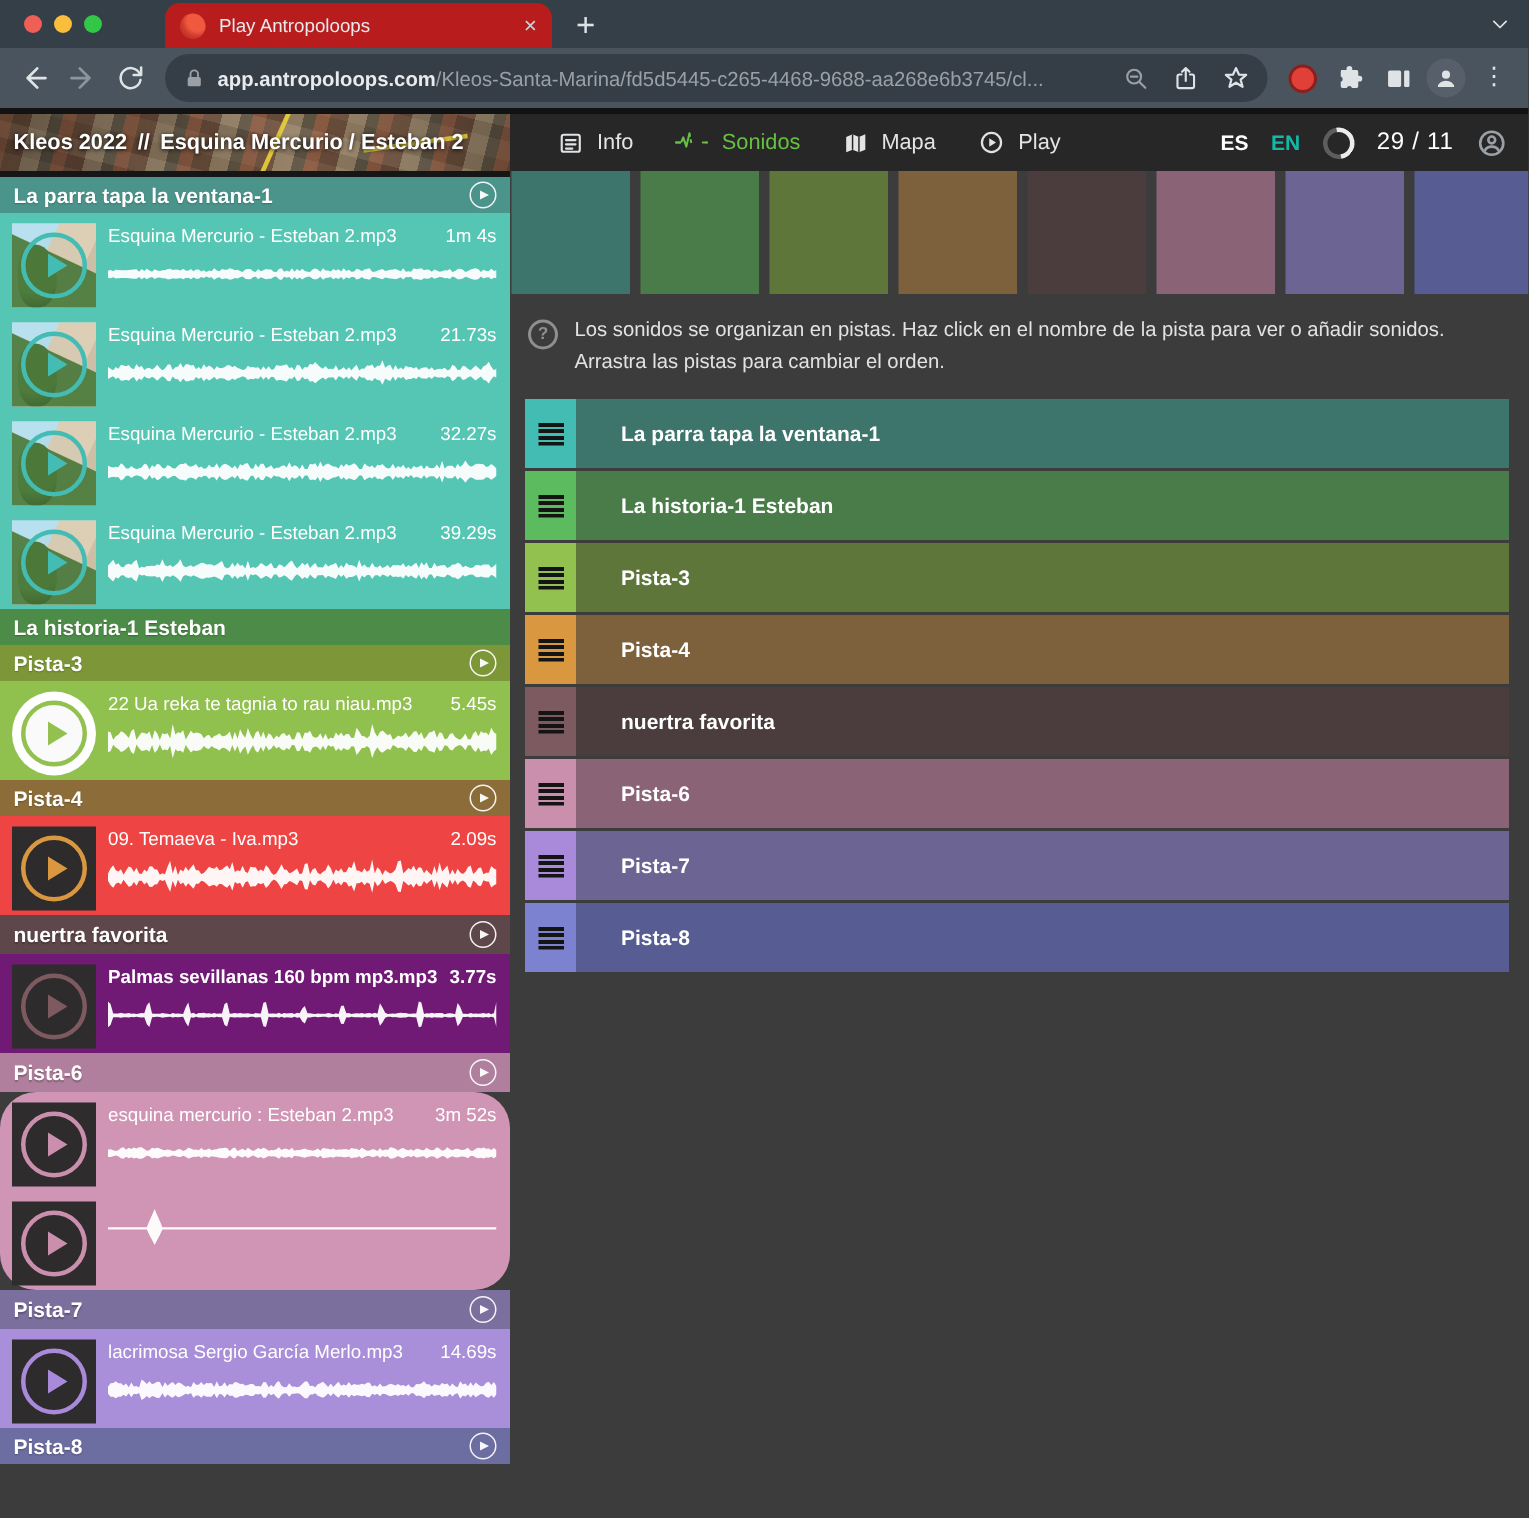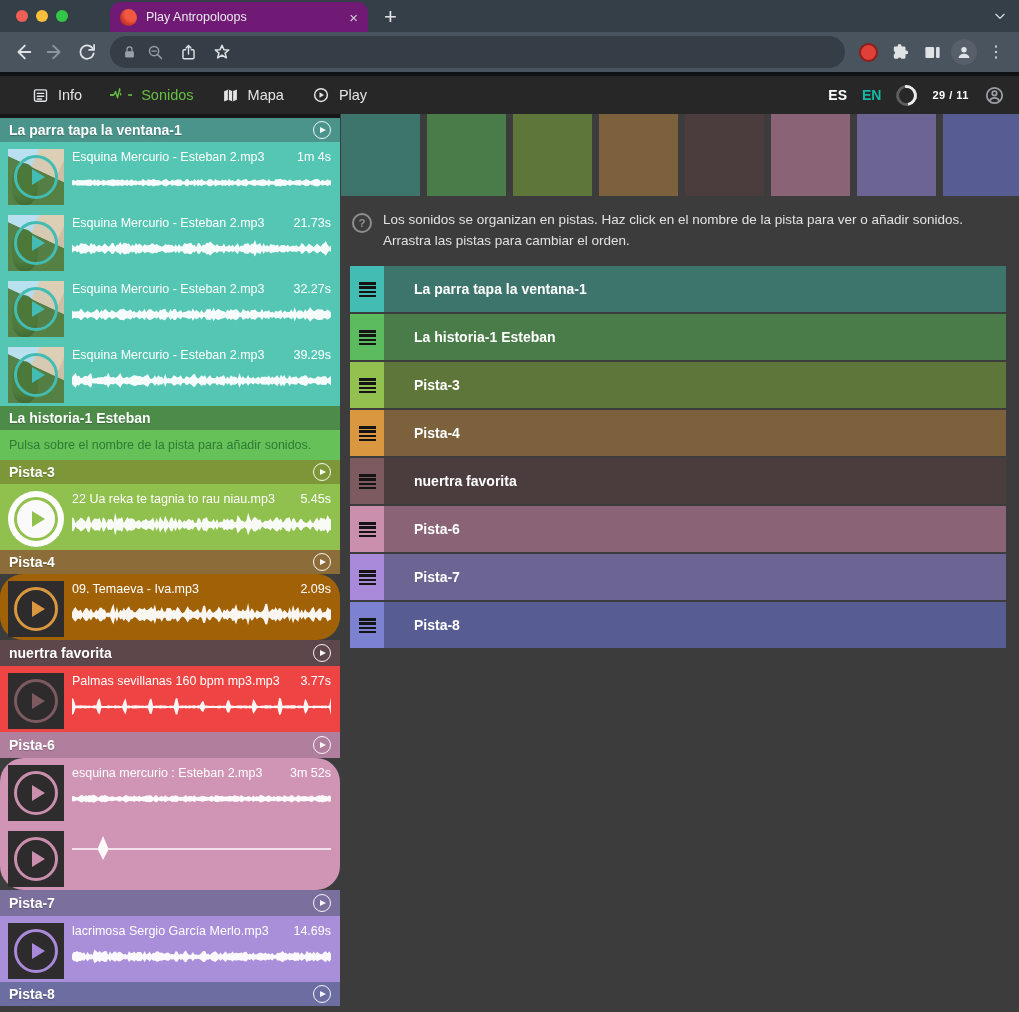--- a/index.html
+++ b/index.html
@@ -5,21 +5,21 @@
   html,body{margin:0;padding:0}
   body{width:1019px;height:1012px;overflow:hidden;background:#3c3c3c;
        font-family:"Liberation Sans",sans-serif;-webkit-font-smoothing:antialiased}
   svg{display:block}
 
   
   .tabstrip{height:32px;background:#353f48;display:flex;align-items:flex-end;position:relative}
   .traffic{display:flex;gap:8px;align-items:center;height:32px;padding:0 14px 0 16px}
   .light{width:12px;height:12px;border-radius:50%}
   .light.red{background:#f05f56}.light.yellow{background:#fbbe3c}.light.green{background:#33c748}
-  .tab{width:238px;height:30px;background:#701a75;border-radius:10px 10px 0 0;
+  .tab{width:238px;height:30px;background:#b91c1c;border-radius:10px 10px 0 0;
        display:flex;align-items:center;gap:9px;padding:0 10px;margin-left:28px}
   .favicon{width:17px;height:17px;border-radius:50%;flex:none;
            background:radial-gradient(circle at 68% 30%,#f0593f 0 40%,#d03a2c 62%,#a32a22 100%)}
   .tab-title{font-size:12.5px;color:#e8eaed;flex:1;white-space:nowrap;overflow:hidden}
   .tab-close{color:#cdd1d5;font-size:15px;line-height:15px;flex:none}
   .newtab{color:#dfe3e6;font-size:22px;line-height:22px;margin:0 0 4px 16px}
   .tab-chevron{position:absolute;right:12px;top:9px}
 
   .toolbar{height:40px;background:#4a545e;display:flex;align-items:center;padding:0 8px;gap:2px}
   .tbi{width:30px;height:30px;display:flex;align-items:center;justify-content:center;flex:none;border-radius:50%}
@@ -47,21 +47,21 @@
                 text-shadow:0 1px 3px rgba(0,0,0,.9);white-space:nowrap}
   .header-title .sep{margin:0 7px;font-weight:bold}
   .header-nav{flex:1;background:#272727;display:flex;align-items:center;padding-left:18px;min-width:0}
   .nav-item{display:flex;align-items:center;gap:9px;color:#e4e4e4;font-size:14.5px;padding:0 14px;height:100%}
   .nav-item.active{color:#67c042}
   .nav-right{margin-left:auto;display:flex;align-items:center;gap:15px;padding-right:14px}
   .lang{font-size:14px;font-weight:bold}
   .lang.es{color:#fff}.lang.en{color:#14b8a6}
   .spinner{width:15px;height:15px;border-radius:50%;border:3.5px solid #5d5d5d;
            border-top-color:#ececec;border-right-color:#ececec;transform:rotate(35deg)}
-  .counter{color:#fff;font-size:11px;font-weight:bold;letter-spacing:.5px}
+  .counter{color:#fff;font-size:16px;font-weight:normal;letter-spacing:.5px}
 
   
   .content{display:flex;height:898px}
   .sidebar{width:340px;flex:none;background:#3c3c3c;overflow:hidden}
   .sb-gap{height:4px;background:#161616}
   .main{flex:1;min-width:0;overflow:hidden;display:flex;flex-direction:column}
 
   
   .track-header{height:24px;display:flex;align-items:center;padding:0 9px;color:#fff;
                 font-size:14px;font-weight:600}
@@ -149,20 +149,21 @@
     <svg width="20" height="20" viewBox="0 0 24 24">
       <path class="ico" d="M19.5 9 A8 8 0 1 0 20 13.5"></path>
       <path d="M20.5 3.5 v6 h-6" fill="none" class="ico"></path>
     </svg>
   </span>
   <div class="omnibox">
     <svg width="15" height="15" viewBox="0 0 24 24">
       <rect x="5" y="10" width="14" height="10" rx="2" fill="#9aa0a6"></rect>
       <path class="ico gray" d="M8 10 V7 a4 4 0 0 1 8 0 v3"></path>
     </svg>
+    <span class="url"><span class="host">app.antropoloops.com</span><span class="path">/Kleos-Santa-Marina/fd5d5445-c265-4468-9688-aa268e6b3745/cl...</span></span>
     <span class="omni-icons">
       <svg width="17" height="17" viewBox="0 0 24 24">
         <circle class="ico gray" cx="10" cy="10" r="6.5"></circle>
           <path class="ico gray" d="M15 15 L20.5 20.5 M7 10 h6"></path>
       </svg>
       <svg width="17" height="17" viewBox="0 0 24 24">
         <path class="ico" d="M8 8 H6 a1.8 1.8 0 0 0 -1.8 1.8 V19 a1.8 1.8 0 0 0 1.8 1.8 H18 a1.8 1.8 0 0 0 1.8 -1.8 V9.8 A1.8 1.8 0 0 0 18 8 h-2 M12 14 V2.5 M8.5 5.5 L12 2 l3.5 3.5"></path>
       </svg>
       <svg width="18" height="18" viewBox="0 0 24 24">
         <path class="ico" d="M12 3.2 L14.6 8.9 L21 9.3 L16.1 13.4 L17.8 19.8 L12 16.2 L6.2 19.8 L7.9 13.4 L3 9.3 L9.4 8.9 Z"></path>
@@ -189,20 +190,25 @@
         <circle cx="12" cy="9" r="3.6" fill="#dfe3e6"></circle>
         <path d="M4.8 20 a7.2 5.6 0 0 1 14.4 0 z" fill="#dfe3e6"></path>
       </svg>
     </span>
   </span>
   <span class="tbi kebab">⋮</span>
 </div>
 <div class="chrome-sep"></div>
 
 <div class="app-header">
+  <div class="header-photo">
+    <span class="path-line"></span>
+    <span class="path-line2"></span>
+    <span class="header-title"><span>Kleos 2022</span><span class="sep">//</span><span>Esquina Mercurio / Esteban 2</span></span>
+  </div>
   <div class="header-nav">
     <span class="nav-item">
       <svg width="17" height="17" viewBox="0 0 24 24">
         <rect class="ico" x="3.5" y="4" width="17" height="16" rx="2"></rect>
         <path class="ico" d="M7.5 9 h9 M7.5 13 h9 M7.5 17 h6" stroke-width="1.8"></path>
       </svg>
       <span>Info</span>
     </span>
     <span class="nav-item active">
       <svg width="22" height="16" viewBox="0 0 32 22">
@@ -306,21 +312,20 @@
               </svg>
             </div>
         </div>
       </div>
     </section>
 
     <section>
       <header class="track-header" style="background-color: rgb(76, 140, 72);">
         <span class="track-name">La historia-1 Esteban</span>
       </header>
-      <div class="track-note" style="background-color: rgb(103, 193, 89); color: rgb(46, 122, 51);">Pulsa sobre el nombre de la pista para añadir sonidos.</div>
     </section>
 
     <section>
       <header class="track-header" style="background-color: rgb(125, 151, 56);">
         <span class="track-name">Pista-3</span>
         <span class="play-ring"></span>
       </header>
       <div class="track-body" style="background-color: rgb(144, 192, 77);">
         <div class="sound">
           <div class="thumb light">
@@ -337,21 +342,21 @@
             </div>
         </div>
       </div>
     </section>
 
     <section>
       <header class="track-header" style="background-color: rgb(140, 109, 58);">
         <span class="track-name">Pista-4</span>
         <span class="play-ring"></span>
       </header>
-      <div class="track-body" style="background-color: #a16207; border-radius: 23px;">
+      <div class="track-body" style="background-color: #ef4444;">
         <div class="sound">
           <div class="thumb dark">
               <span class="thumb-play" style="color: rgb(217, 152, 63);"></span>
             </div>
           <div class="sound-body">
               <div class="sound-top">
                 <span class="sound-title">09. Temaeva - Iva.mp3</span>
                 <span class="sound-duration">2.09s</span>
               </div>
             <svg class="wave" viewBox="0 0 260 30" preserveAspectRatio="none">
@@ -360,21 +365,21 @@
             </div>
         </div>
       </div>
     </section>
 
     <section>
       <header class="track-header tall" style="background-color: rgb(94, 71, 75);">
         <span class="track-name">nuertra favorita</span>
         <span class="play-ring"></span>
       </header>
-      <div class="track-body" style="background-color: #ef4444;">
+      <div class="track-body" style="background-color: #701a75; font-weight: bold;">
         <div class="sound">
           <div class="thumb dark">
               <span class="thumb-play" style="color: rgb(125, 90, 96);"></span>
             </div>
           <div class="sound-body">
               <div class="sound-top">
                 <span class="sound-title">Palmas sevillanas 160 bpm mp3.mp3</span>
                 <span class="sound-duration">3.77s</span>
               </div>
             <svg class="wave" viewBox="0 0 260 30" preserveAspectRatio="none">

